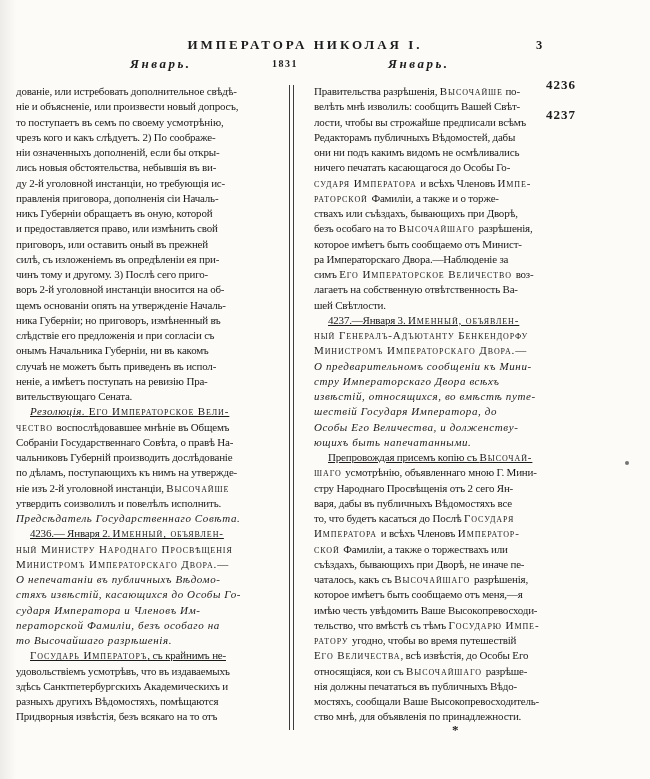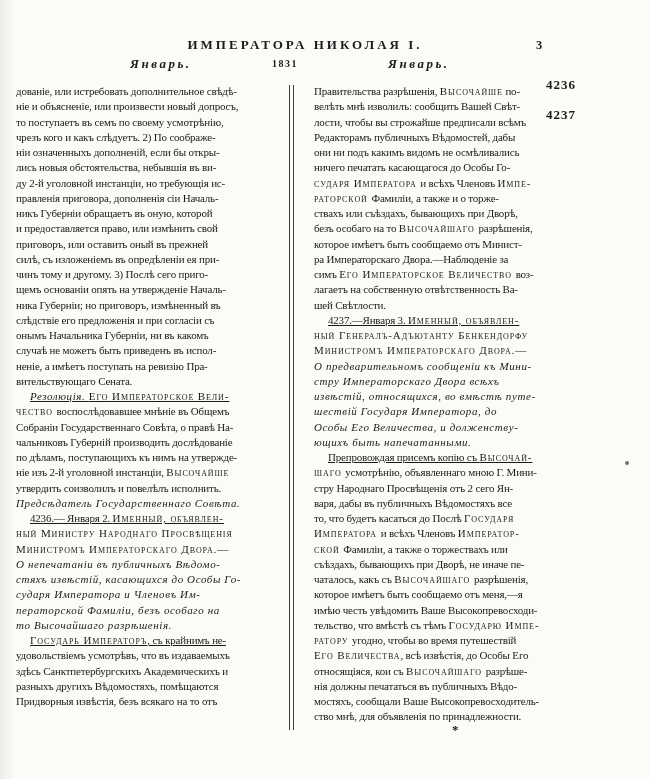--- a/index.html
+++ b/index.html
@@ -84,20 +84,21 @@
       <div class="line"><span class="seg-r">чрезъ кого и какъ слѣдуетъ. 2) По соображе-</span></div>
       <div class="line"><span class="seg-r">ніи означенныхъ дополненій, если бы откры-</span></div>
       <div class="line"><span class="seg-r">лись новыя обстоятельства, небывшія въ ви-</span></div>
       <div class="line"><span class="seg-r">ду 2-й уголовной инстанціи, но требующія ис-</span></div>
       <div class="line"><span class="seg-r">правленія приговора, дополненія сіи Началь-</span></div>
       <div class="line"><span class="seg-r">никъ Губерніи обращаетъ въ оную, которой</span></div>
       <div class="line"><span class="seg-r">и предоставляется право, или измѣнить свой</span></div>
       <div class="line"><span class="seg-r">приговоръ, или оставить оный въ прежней</span></div>
       <div class="line"><span class="seg-r">силѣ, съ изложеніемъ въ опредѣленіи ея при-</span></div>
       <div class="line"><span class="seg-r">чинъ тому и другому. 3) Послѣ сего приго-</span></div>
+      <div class="line"><span class="seg-r">воръ 2-й уголовной инстанціи вносится на об-</span></div>
       <div class="line"><span class="seg-r">щемъ основаніи опять на утвержденіе Началь-</span></div>
       <div class="line"><span class="seg-r">ника Губерніи; но приговоръ, измѣненный въ</span></div>
       <div class="line"><span class="seg-r">слѣдствіе его предложенія и при согласіи съ</span></div>
       <div class="line"><span class="seg-r">онымъ Начальника Губерніи, ни въ какомъ</span></div>
       <div class="line"><span class="seg-r">случаѣ не можетъ быть приведенъ въ испол-</span></div>
       <div class="line"><span class="seg-r">неніе, а имѣетъ поступать на ревизію Пра-</span></div>
       <div class="line"><span class="seg-r">вительствующаго Сената.</span></div>
       <div class="line ind"><span class="seg-i">Резолюція. </span><span class="seg-c">Его Императорское Вели-</span></div>
       <div class="line"><span class="seg-c">чество </span><span class="seg-r">воспослѣдовавшее мнѣніе въ Общемъ</span></div>
       <div class="line"><span class="seg-r">Собраніи Государственнаго Совѣта, о правѣ На-</span></div>

